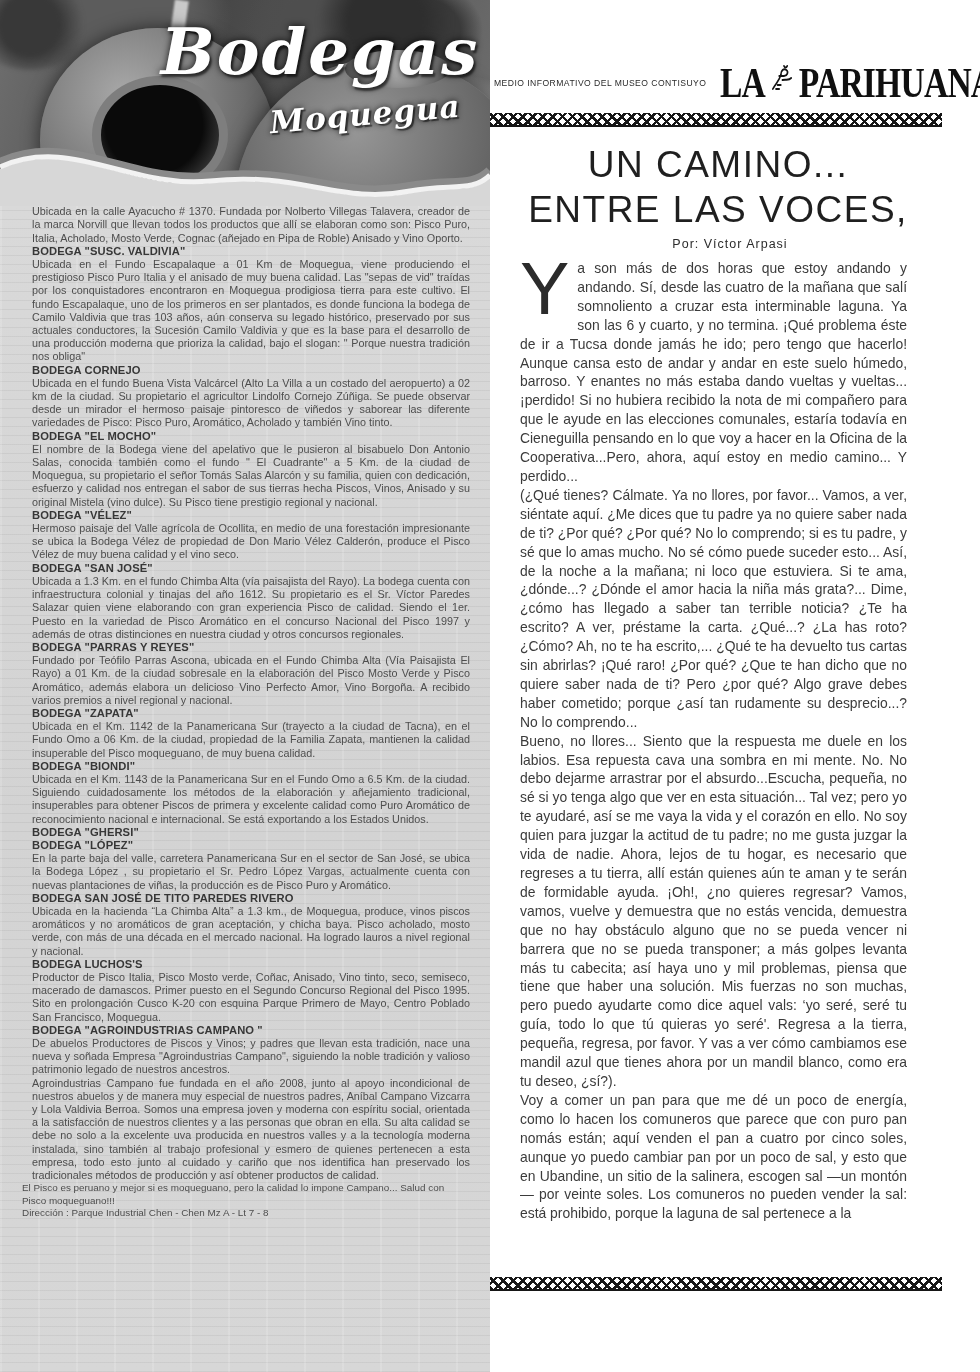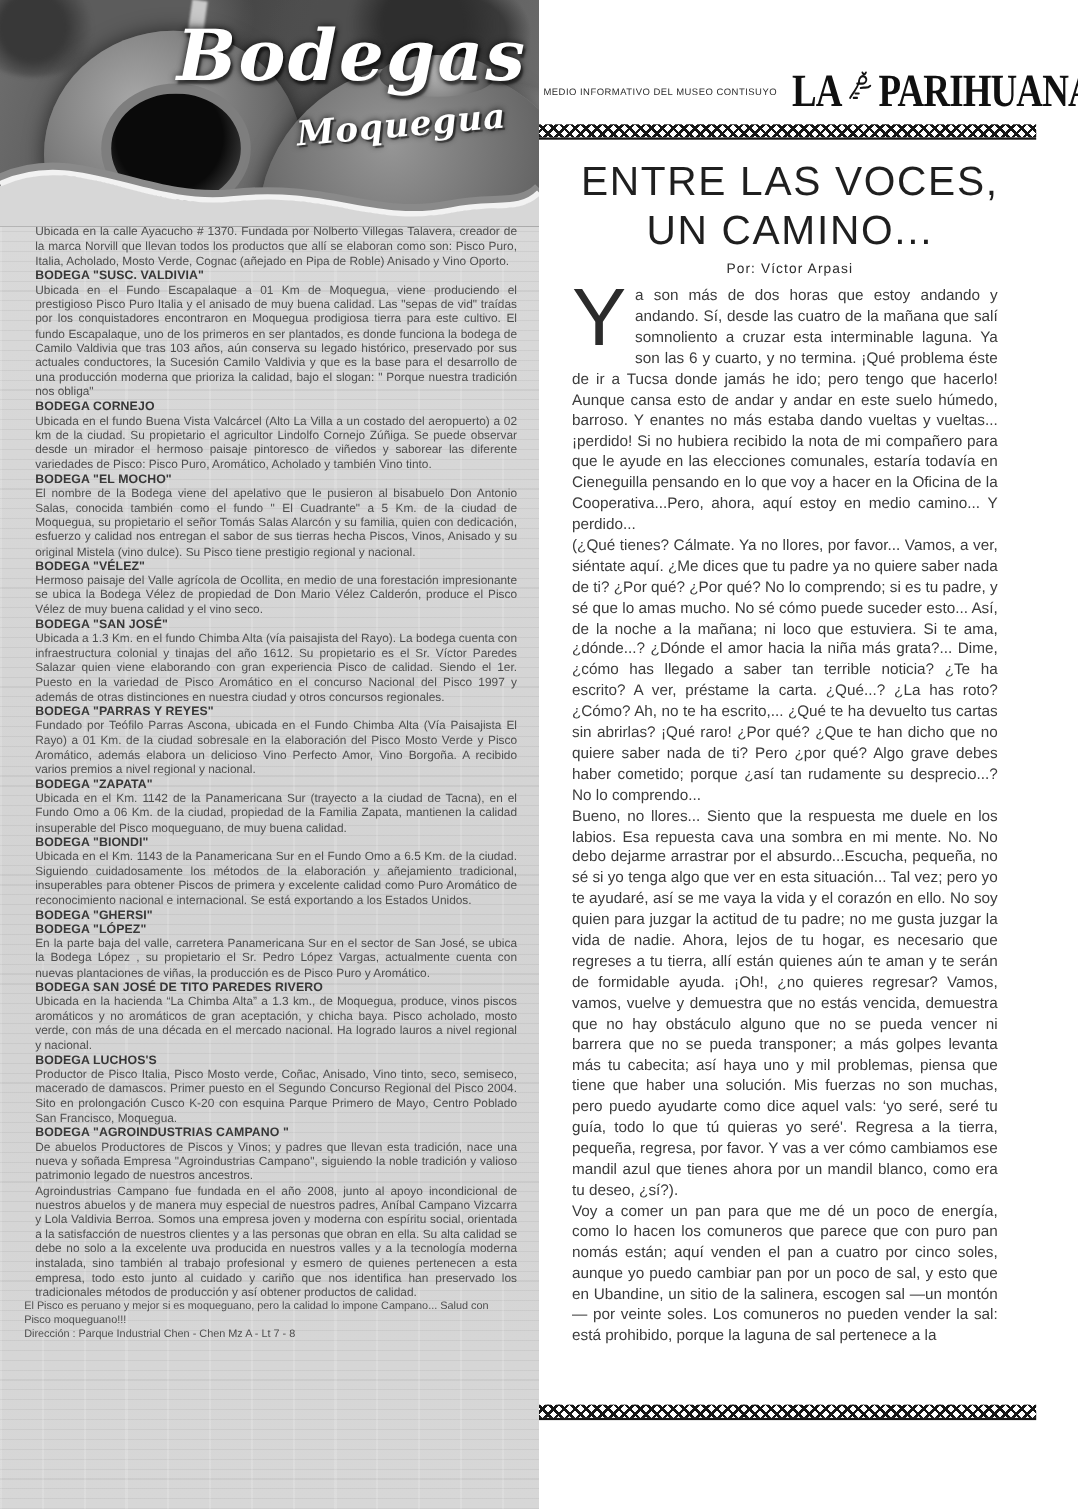--- a/index.html
+++ b/index.html
@@ -75,21 +75,21 @@
   .zigzag{position:absolute;left:0;width:452px;height:12px;
     background:
       repeating-linear-gradient(45deg,#161616 0 2.4px,rgba(0,0,0,0) 2.4px 7px),
       repeating-linear-gradient(-45deg,#161616 0 2.4px,rgba(0,0,0,0) 2.4px 7px);
     border-bottom:2.6px solid #161616;}
   #zigzag-top{top:113px;}
   #zigzag-bottom{top:1277px;}
 
   #article-title{position:absolute;left:0;top:142px;width:456px;text-align:center;
     font-size:37px;line-height:45px;letter-spacing:1.5px;color:#1f1f1f;font-weight:400;margin:0;}
-  #byline{position:absolute;left:0;top:237px;width:456px;text-align:center;
+  #byline{position:absolute;left:12px;top:237px;width:456px;text-align:center;
     font-size:12.5px;letter-spacing:1px;color:#2c2c2c;}
 
   #article-body{position:absolute;left:30px;top:259px;width:387px;
     font-size:13.9px;line-height:18.9px;color:#3b3b3b;text-align:justify;}
   #article-body p{margin:0;}
   .dropcap{float:left;font-size:74px;line-height:56px;padding:2px 8px 0 0;color:#2b2b2b;
     font-weight:400;}
 
   #page-badge{position:absolute;left:342px;top:1295px;width:110px;height:60px;}
   #badge-circle{position:absolute;left:0;top:4px;width:40px;height:40px;border-radius:50%;
@@ -152,21 +152,21 @@
 
       <h3>BODEGA "GHERSI"</h3>
 
       <h3>BODEGA "LÓPEZ"</h3>
       <p>En la parte baja del valle, carretera Panamericana Sur en el sector de San José, se ubica la Bodega López , su propietario el Sr. Pedro López Vargas, actualmente cuenta con nuevas plantaciones de viñas, la producción es de Pisco Puro y Aromático.</p>
 
       <h3>BODEGA SAN JOSÉ DE TITO PAREDES RIVERO</h3>
       <p>Ubicada en la hacienda “La Chimba Alta” a 1.3 km., de Moquegua, produce, vinos piscos aromáticos y no aromáticos de gran aceptación, y chicha baya. Pisco acholado, mosto verde, con más de una década en el mercado nacional. Ha logrado lauros a nivel regional y nacional.</p>
 
       <h3>BODEGA LUCHOS'S</h3>
-      <p>Productor de Pisco Italia, Pisco Mosto verde, Coñac, Anisado, Vino tinto, seco, semiseco, macerado de damascos. Primer puesto en el Segundo Concurso Regional del Pisco 2004. Sito en prolongación Cusco K-20 con esquina Parque Primero de Mayo, Centro Poblado San Francisco, Moquegua.</p>
+      <p>Productor de Pisco Italia, Pisco Mosto verde, Coñac, Anisado, Vino tinto, seco, semiseco, macerado de damascos. Primer puesto en el Segundo Concurso Regional del Pisco 1995. Sito en prolongación Cusco K-20 con esquina Parque Primero de Mayo, Centro Poblado San Francisco, Moquegua.</p>
 
       <h3>BODEGA "AGROINDUSTRIAS CAMPANO "</h3>
       <p>De abuelos Productores de Piscos y Vinos; y padres que llevan esta tradición, nace una nueva y soñada Empresa "Agroindustrias Campano", siguiendo la noble tradición y valioso patrimonio legado de nuestros ancestros.</p>
 
       <p>Agroindustrias Campano fue fundada en el año 2008, junto al apoyo incondicional de nuestros abuelos y de manera muy especial de nuestros padres, Aníbal Campano Vizcarra y Lola Valdivia Berroa. Somos una empresa joven y moderna con espíritu social, orientada a la satisfacción de nuestros clientes y a las personas que obran en ella. Su alta calidad se debe no solo a la excelente uva producida en nuestros valles y a la tecnología moderna instalada, sino también al trabajo profesional y esmero de quienes pertenecen a esta empresa, todo esto junto al cuidado y cariño que nos identifica han preservado los tradicionales métodos de producción y así obtener productos de calidad.</p>
     </div>
 
     <div id="left-footer">
       <p>El Pisco es peruano y mejor si es moqueguano, pero la calidad lo impone Campano... Salud con Pisco moqueguano!!!</p>
       <p>Dirección : Parque Industrial Chen - Chen Mz A - Lt 7 - 8</p>
@@ -189,22 +189,22 @@
             <path d="M18,17 C22,16 26,18 29,15"></path>
           </g>
         </svg>
         <span class="word">PARIHUANA</span>
       </span>
     </header>
 
     <div class="zigzag" id="zigzag-top"></div>
 
     <h1 id="article-title">
+      <div>UN CAMINO...</div>
       <div>ENTRE LAS VOCES,</div>
-      <div>UN CAMINO...</div>
     </h1>
 
     <div id="byline">Por: Víctor Arpasi</div>
 
     <div id="article-body">
       <p><span class="dropcap">Y</span>a son más de dos horas que estoy andando y andando. Sí, desde las cuatro de la mañana que salí somnoliento a cruzar esta interminable laguna. Ya son las 6 y cuarto, y no termina. ¡Qué problema éste de ir a Tucsa donde jamás he ido; pero tengo que hacerlo! Aunque cansa esto de andar y andar en este suelo húmedo, barroso. Y enantes no más estaba dando vueltas y vueltas... ¡perdido! Si no hubiera recibido la nota de mi compañero para que le ayude en las elecciones comunales, estaría todavía en Cieneguilla pensando en lo que voy a hacer en la Oficina de la Cooperativa...Pero, ahora, aquí estoy en medio camino... Y perdido...</p>
 
       <p>(¿Qué tienes? Cálmate. Ya no llores, por favor... Vamos, a ver, siéntate aquí. ¿Me dices que tu padre ya no quiere saber nada de ti? ¿Por qué? ¿Por qué? No lo comprendo; si es tu padre, y sé que lo amas mucho. No sé cómo puede suceder esto... Así, de la noche a la mañana; ni loco que estuviera. Si te ama, ¿dónde...? ¿Dónde el amor hacia la niña más grata?... Dime, ¿cómo has llegado a saber tan terrible noticia? ¿Te ha escrito? A ver, préstame la carta. ¿Qué...? ¿La has roto? ¿Cómo? Ah, no te ha escrito,... ¿Qué te ha devuelto tus cartas sin abrirlas? ¡Qué raro! ¿Por qué? ¿Que te han dicho que no quiere saber nada de ti? Pero ¿por qué? Algo grave debes haber cometido; porque ¿así tan rudamente su desprecio...? No lo comprendo...</p>
 
       <p>Bueno, no llores... Siento que la respuesta me duele en los labios. Esa repuesta cava una sombra en mi mente. No. No debo dejarme arrastrar por el absurdo...Escucha, pequeña, no sé si yo tenga algo que ver en esta situación... Tal vez; pero yo te ayudaré, así se me vaya la vida y el corazón en ello. No soy quien para juzgar la actitud de tu padre; no me gusta juzgar la vida de nadie. Ahora, lejos de tu hogar, es necesario que regreses a tu tierra, allí están quienes aún te aman y te serán de formidable ayuda. ¡Oh!, ¿no quieres regresar? Vamos, vamos, vuelve y demuestra que no estás vencida, demuestra que no hay obstáculo alguno que no se pueda vencer ni barrera que no se pueda transponer; a más golpes levanta más tu cabecita; así haya uno y mil problemas, piensa que tiene que haber una solución. Mis fuerzas no son muchas, pero puedo ayudarte como dice aquel vals: ‘yo seré, seré tu guía, todo lo que tú quieras yo seré'. Regresa a la tierra, pequeña, regresa, por favor. Y vas a ver cómo cambiamos ese mandil azul que tienes ahora por un mandil blanco, como era tu deseo, ¿sí?).</p>

